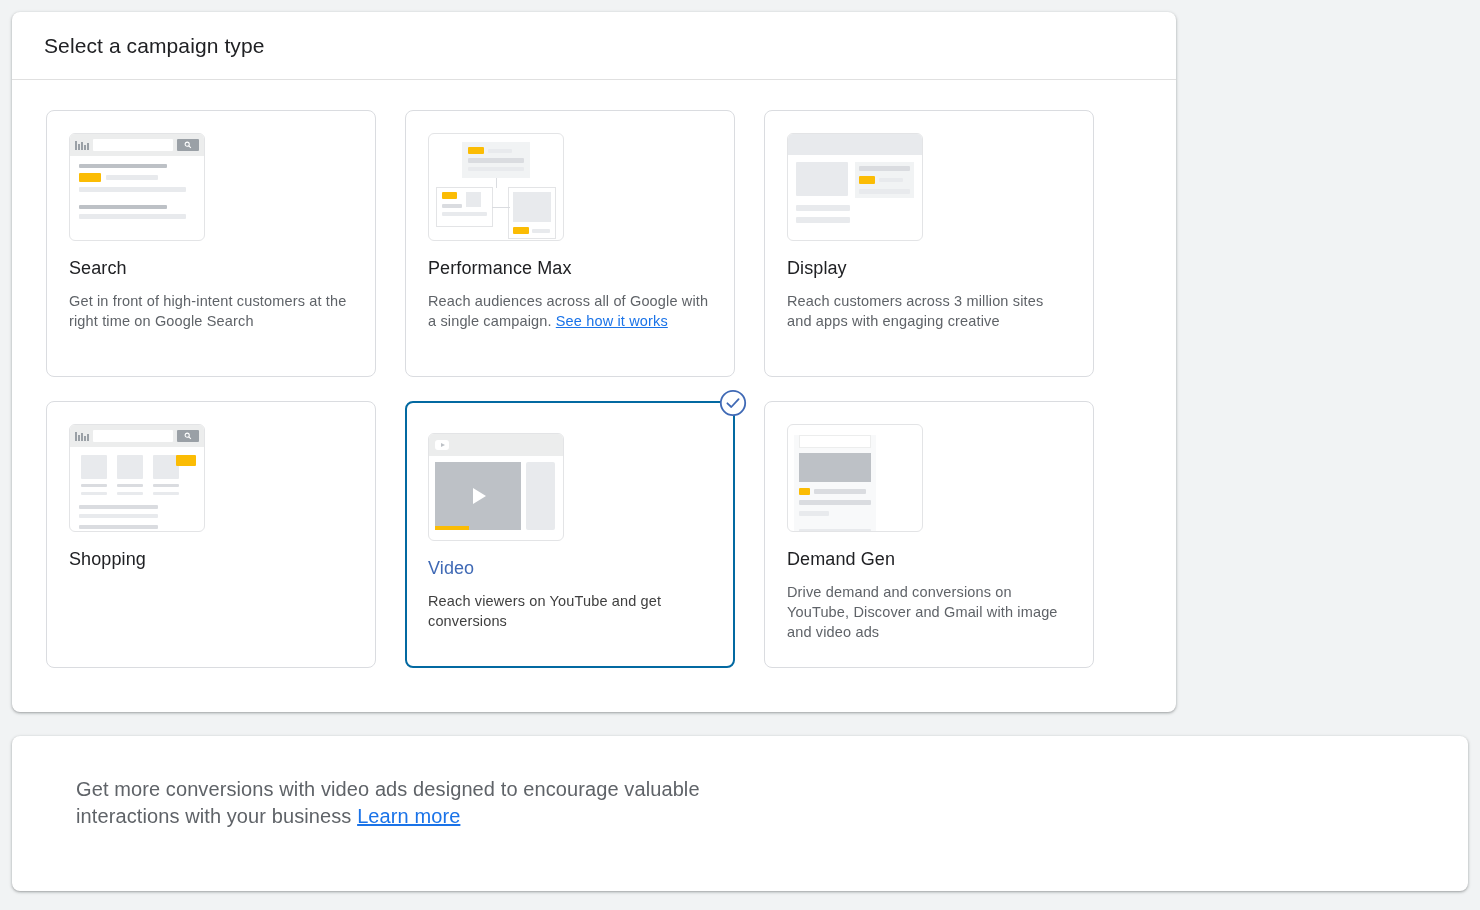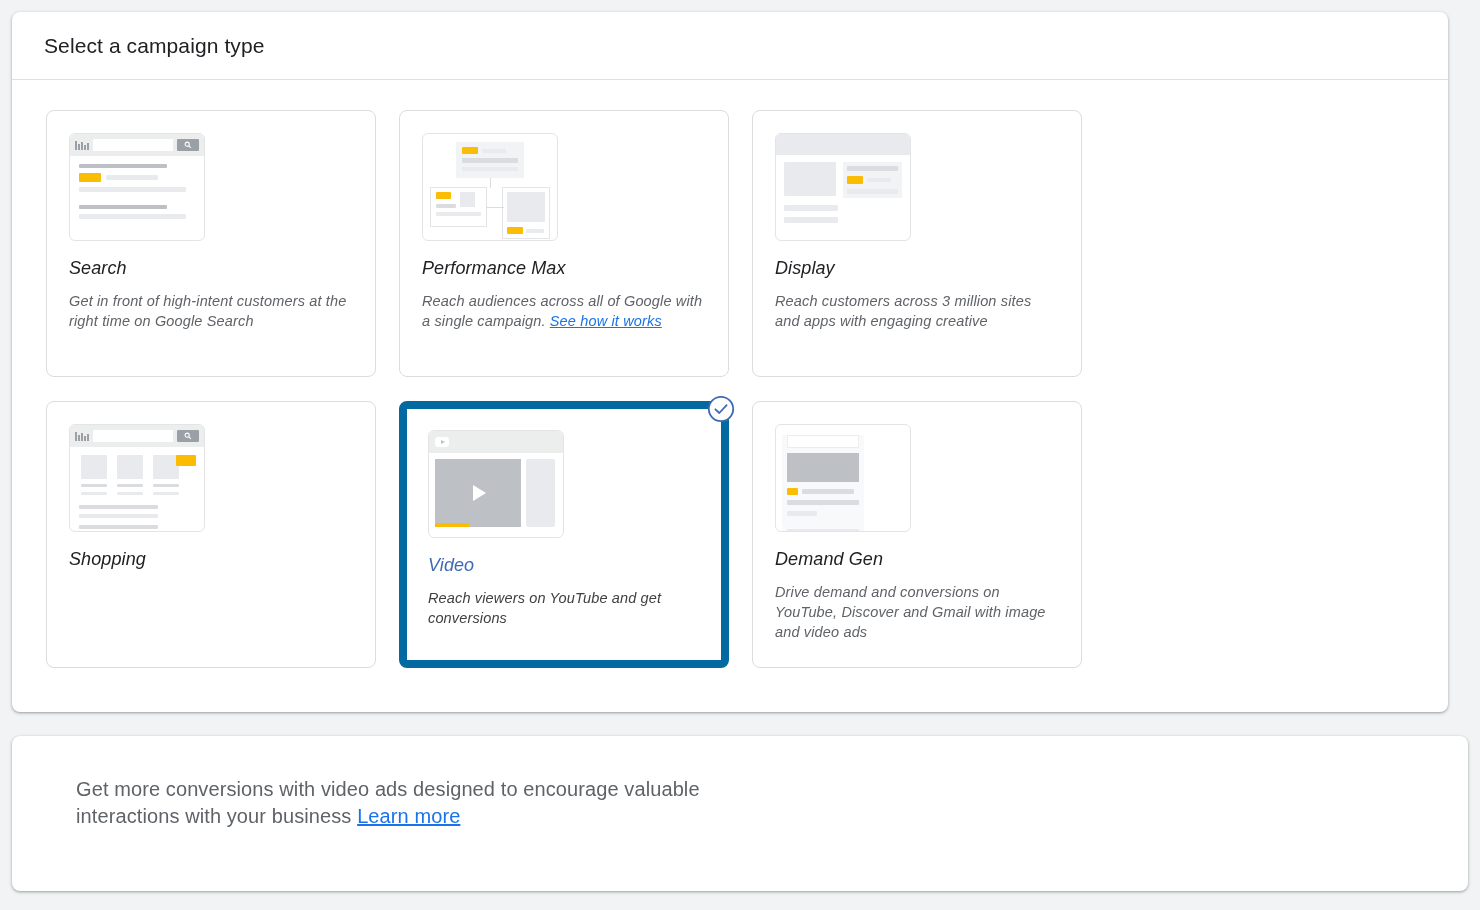--- a/index.html
+++ b/index.html
@@ -20,21 +20,21 @@
     padding: 12px 12px 0 12px;
   }
 
   
   .panel {
     background: #ffffff;
     border-radius: 8px;
     box-shadow: 0 1px 2px 0 rgba(60,64,67,.30), 0 1px 3px 1px rgba(60,64,67,.15);
   }
 
-  .panel-main { width: 1436px; height: 700px; }
+  .panel-main { width: 1164px; height: 700px; }
 
   .panel-footer {
     width: 1456px;
     height: 155px;
     margin-top: 24px;
   }
 
   
   .panel-header {
     height: 68px;
@@ -48,37 +48,36 @@
     color: #202124;
     font-weight: 400;
     letter-spacing: .1px;
   }
 
   
   .card-grid {
     padding: 30px 34px 0 34px;
     display: flex;
     flex-wrap: wrap;
-    gap: 24px 23px;
-    font-style: italic;
+    gap: 24px 29px;
   }
 
   .card {
     position: relative;
     width: 330px;
     height: 267px;
     border: 1px solid #dadce0;
     border-radius: 8px;
     background: #fff;
     padding: 22px 22px 0 22px;
     cursor: pointer;
   }
   .card.selected {
-    border: 8px solid #0369a1;
-    padding: 21px 21px 0 21px;
+    border: 2px solid #0369a1;
+    padding: 30px 21px 0 21px;
   }
 
   
   .check-badge {
     position: absolute;
     top: -14px;
     right: -14px;
     width: 28px;
     height: 28px;
   }

